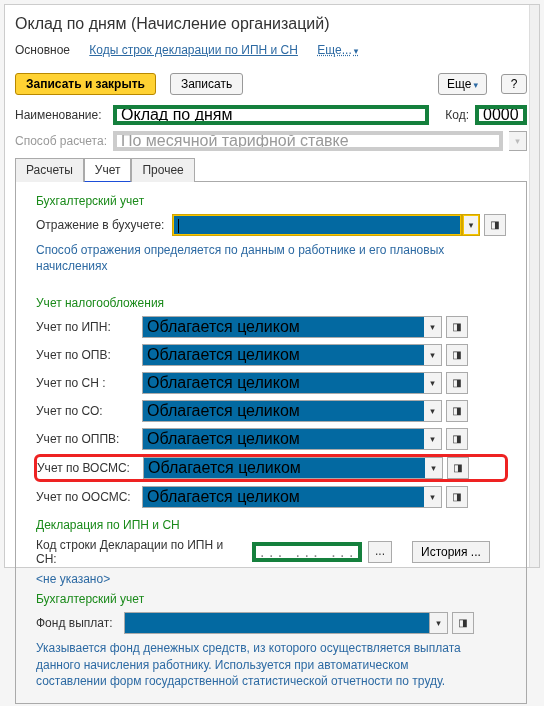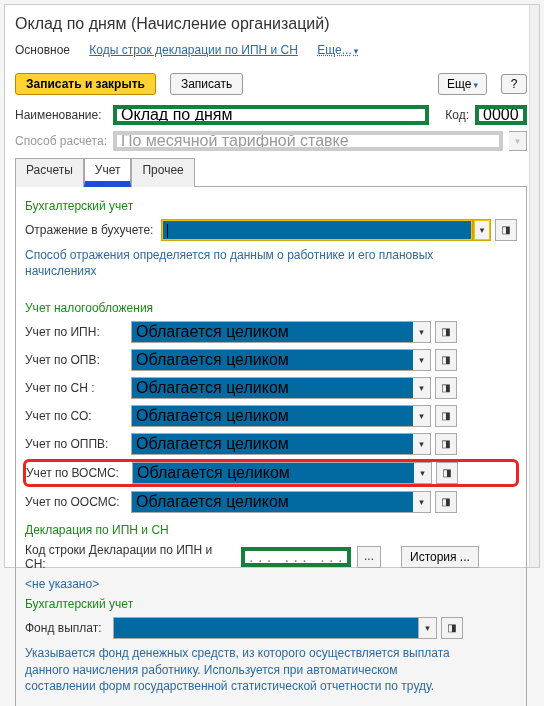--- a/index.html
+++ b/index.html
@@ -84,25 +84,25 @@
     padding: 4px 10px;
     border: 1px solid #aaa;
     border-bottom: none;
     background: #f0f0f0;
     margin-right: 0px;
     position: relative;
     top: 1px;
     cursor: pointer;
     font-size: 12px;
   }
-  .tab.active { background: #fff; border-bottom: 6px solid #1d4ed8; }
+  .tab.active { background: #fff; border-bottom: 1px solid #1d4ed8; }
   .panel {
     border: 1px solid #aaa;
     border-top: none;
-    padding: 8px 9px;
+    padding: 8px 20px;
   }
   .section-title { color: #1a8a1a; margin: 4px 0 6px 0; }
   .section-title.mt { margin-top: 22px; }
   .combo-wrap { display: flex; align-items: stretch; }
   .combo-input { flex: 1; border: 1px solid #aaa; height: 22px; padding: 1px 4px; font-size: 16px; background:#0369a1;}
   .combo-btn {
     width: 18px; height: 22px; border: 1px solid #aaa; border-left: none;
     background: #f3f3f3; font-size: 9px; line-height: 20px; text-align: center; cursor: pointer;
   }
   .combo-ext {

